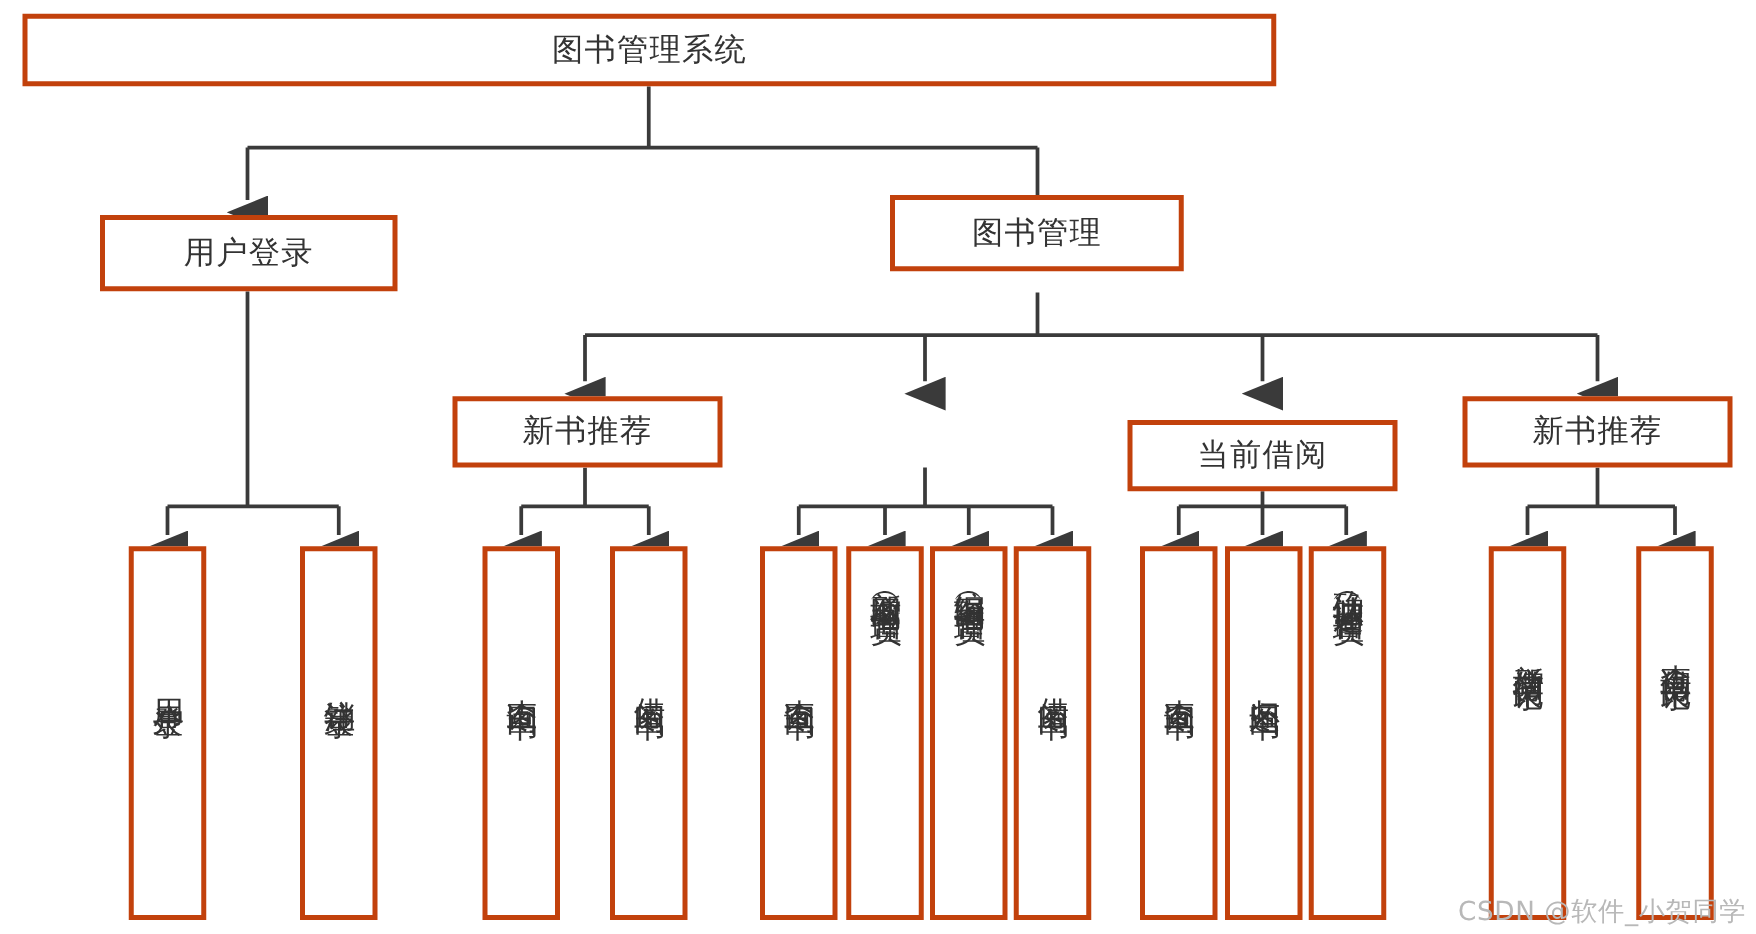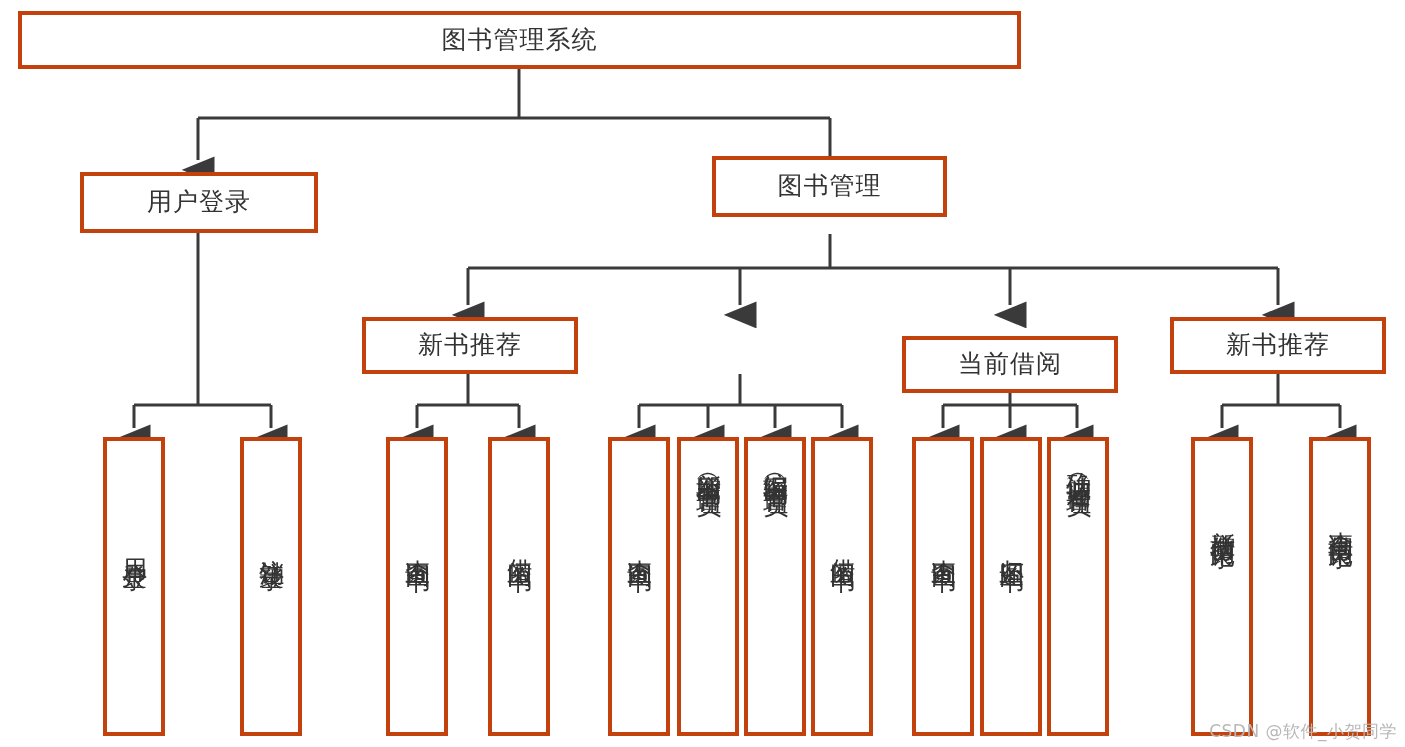--- a/index.html
+++ b/index.html
@@ -60,21 +60,21 @@
   .node-v.mid .label {
     margin-top: 58px;
   }
   .node-v.mid2 .label {
     margin-top: 86px;
   }
   .watermark {
     position: absolute;
     right: 8px;
     bottom: 4px;
-    font-size: 17px;
+    font-size: 21px;
     color: #b8b8b8;
     letter-spacing: 0.5px;
     z-index: 3;
     white-space: nowrap;
     text-align: right;
   }
 </style>
 </head>
 <body>
 

